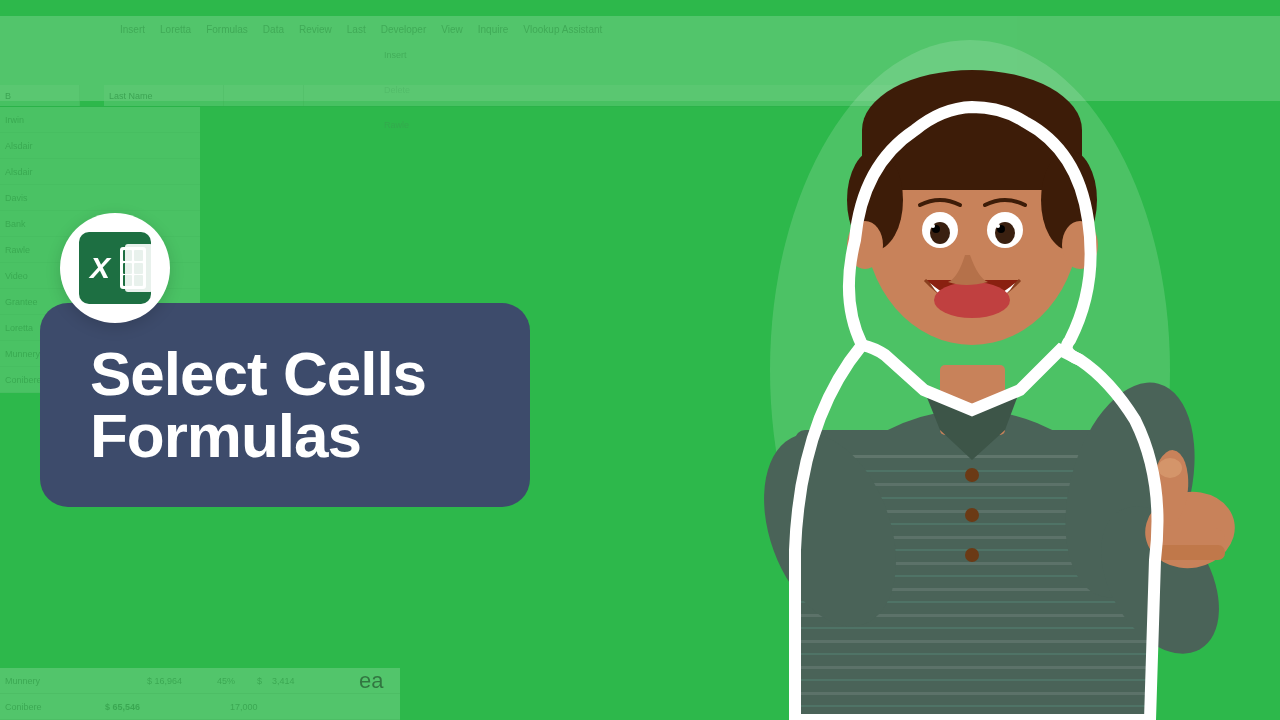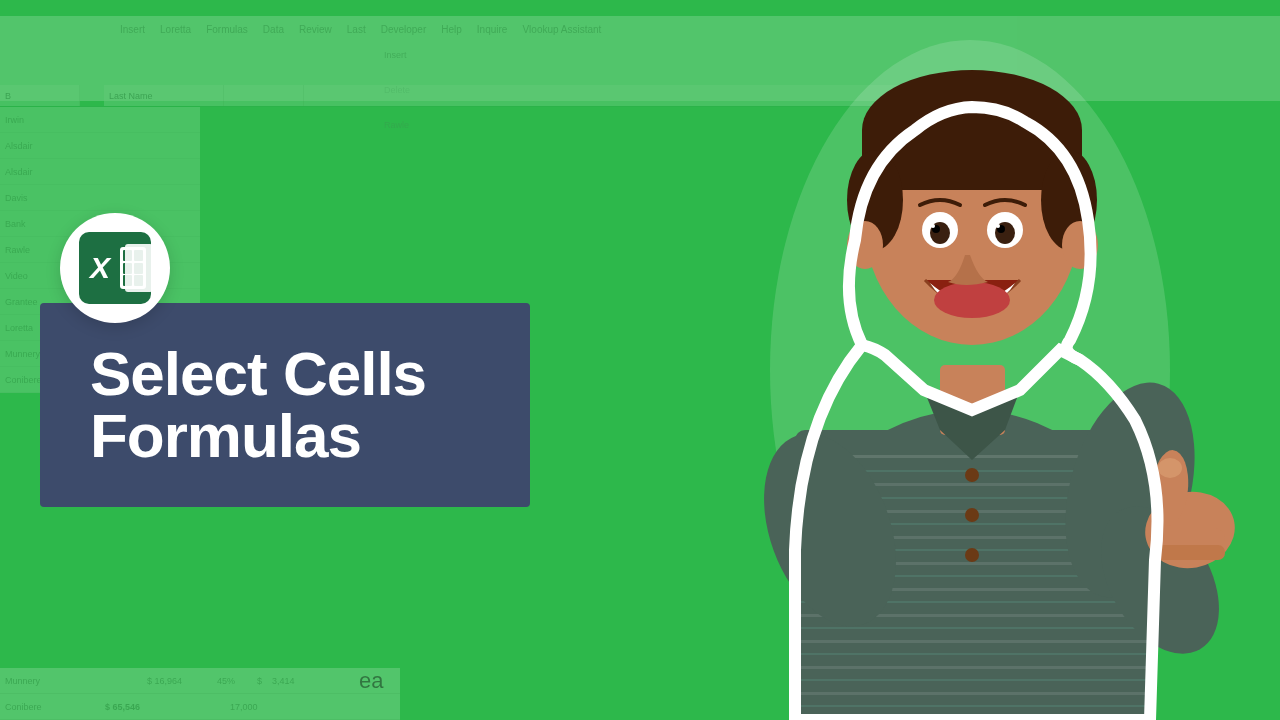--- a/index.html
+++ b/index.html
@@ -89,21 +89,21 @@
       width: 28px;
       height: 48px;
       background: rgba(255,255,255,0.9);
       border-radius: 3px;
       display: flex;
     }
 
     
     .title-card {
       background: #3d4b6b;
-      border-radius: 4px;
+      border-radius: 28px;
       padding: 40px 50px 40px 50px;
       width: 490px;
       position: relative;
       z-index: 10;
     }
 
     
     .person-photo {
       position: absolute;
       right: 20px;
@@ -124,21 +124,21 @@
 
     <div style="position:absolute;top:16px;left:0;right:0;height:85px;background:rgba(255,255,255,0.7);">
       <div style="display:flex;gap:15px;padding:8px 120px;font-size:10px;color:#555;opacity:0.7;">
         <span>Insert</span>
         <span>Loretta</span>
         <span>Formulas</span>
         <span>Data</span>
         <span>Review</span>
         <span>Last</span>
         <span>Developer</span>
-        <span>Help</span>
+        <span>View</span>
         <span>Inquire</span>
         <span>Vlookup Assistant</span>
       </div>
       <div style="display:flex;gap:25px;padding:4px 850px;font-size:9px;color:#555;opacity:0.6;position:absolute;right:20px;top:30px;flex-direction:column;">
         <span>Insert</span>
         <span>Delete</span>
         <span>Rawle</span>
       </div>
     </div>
 

